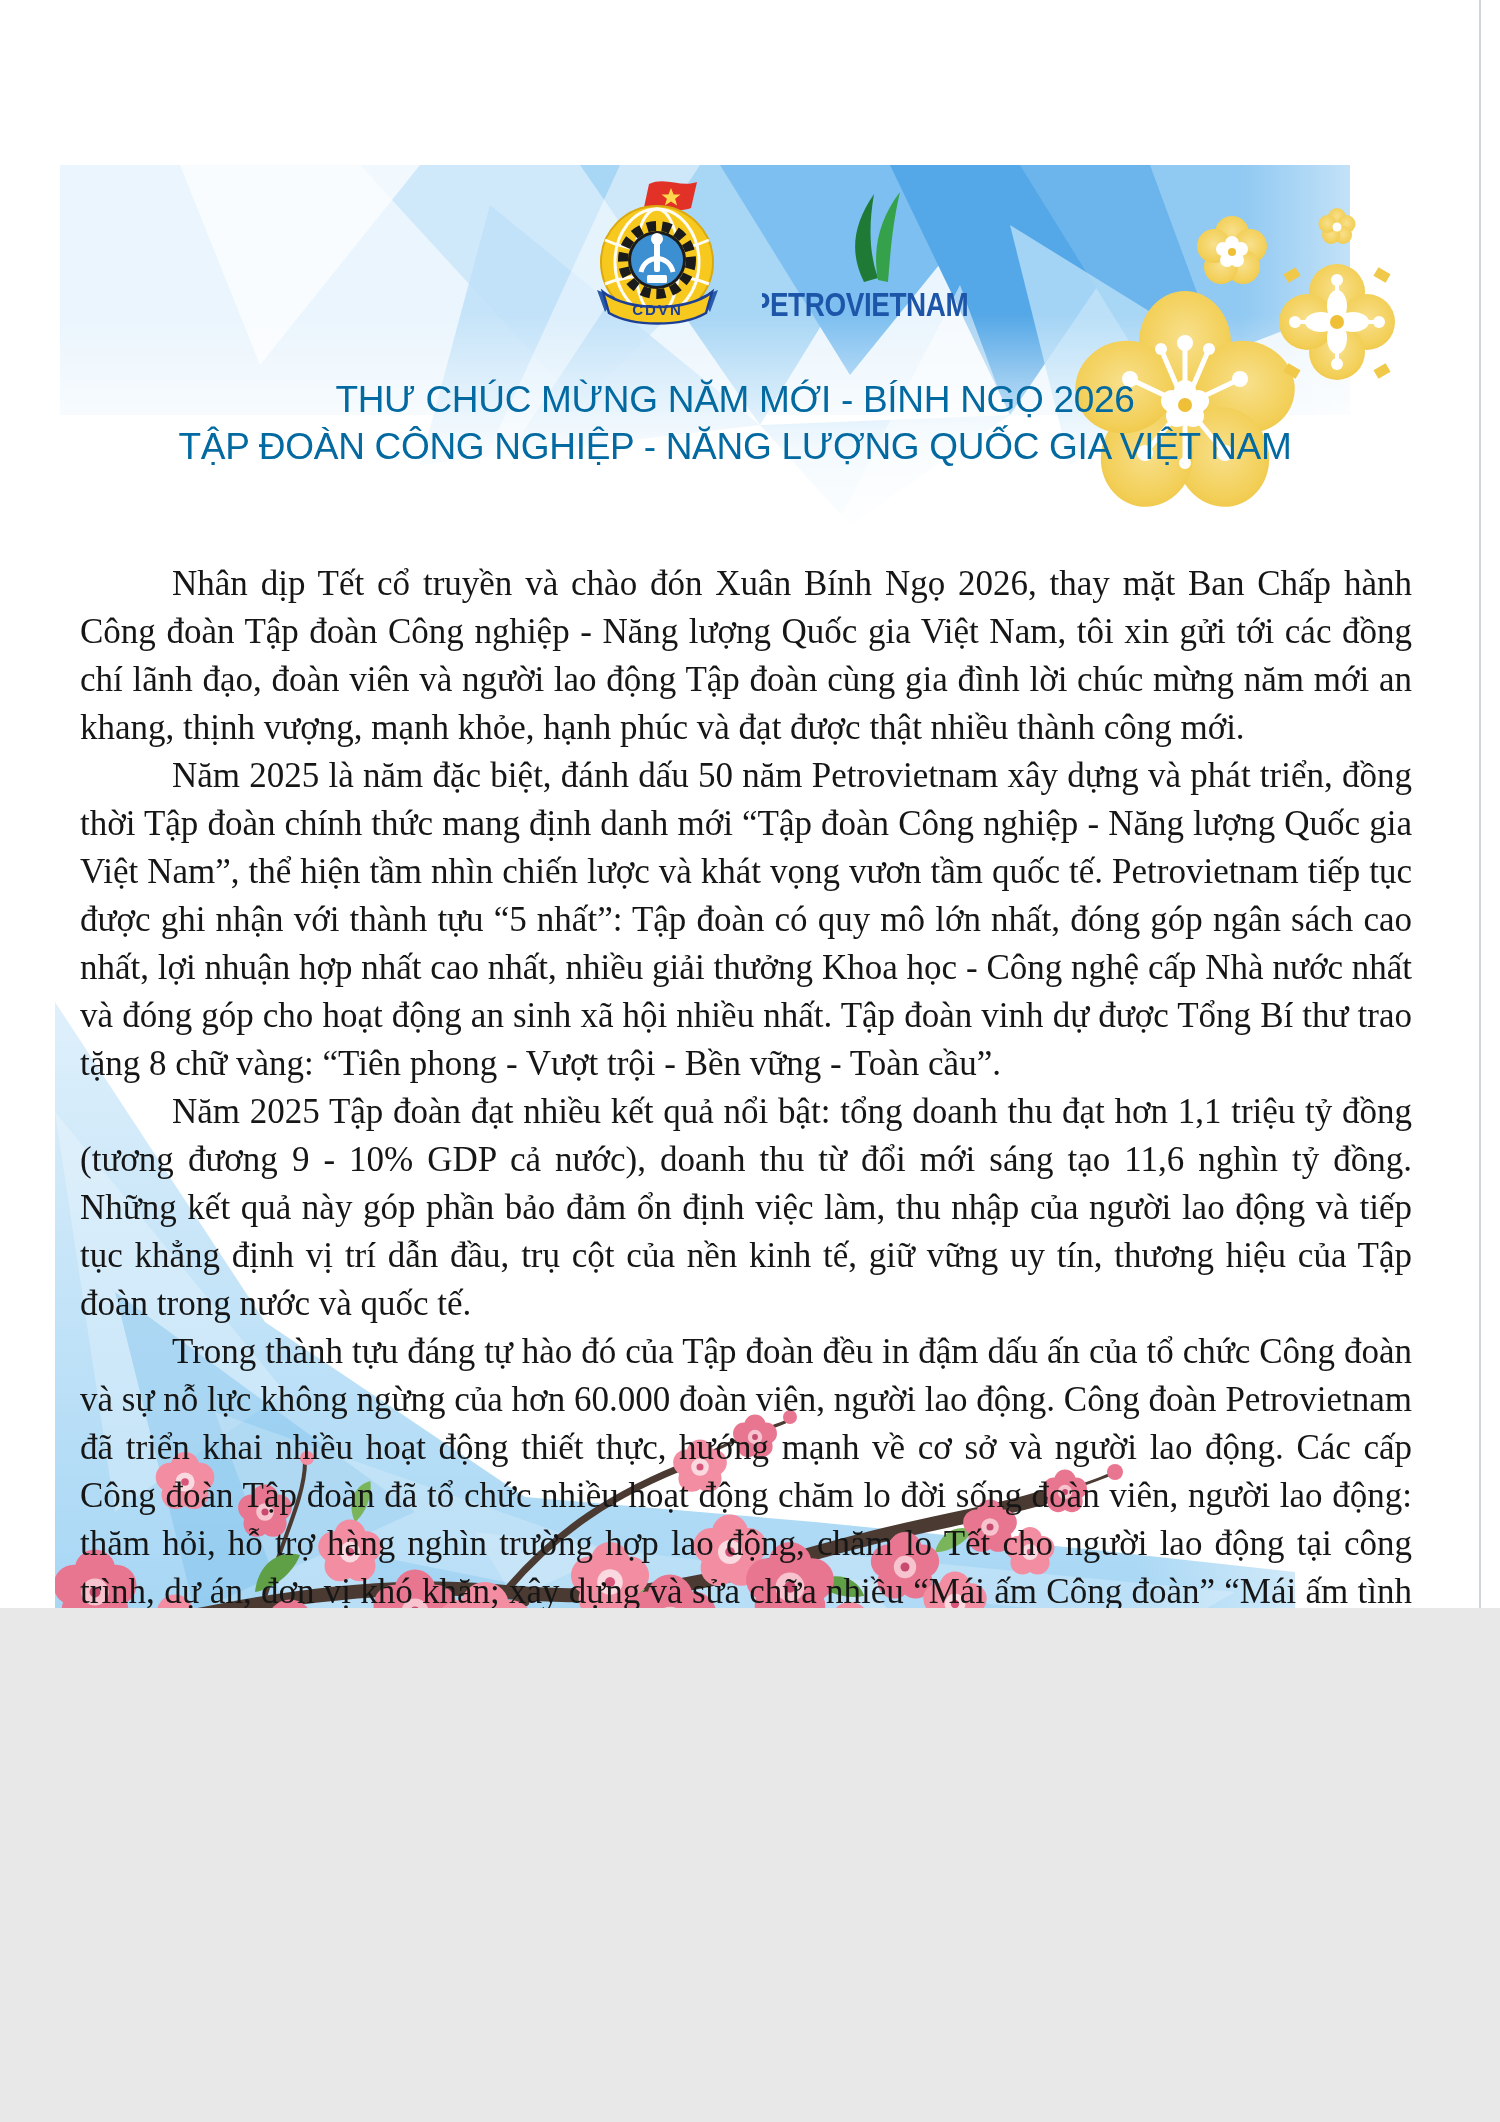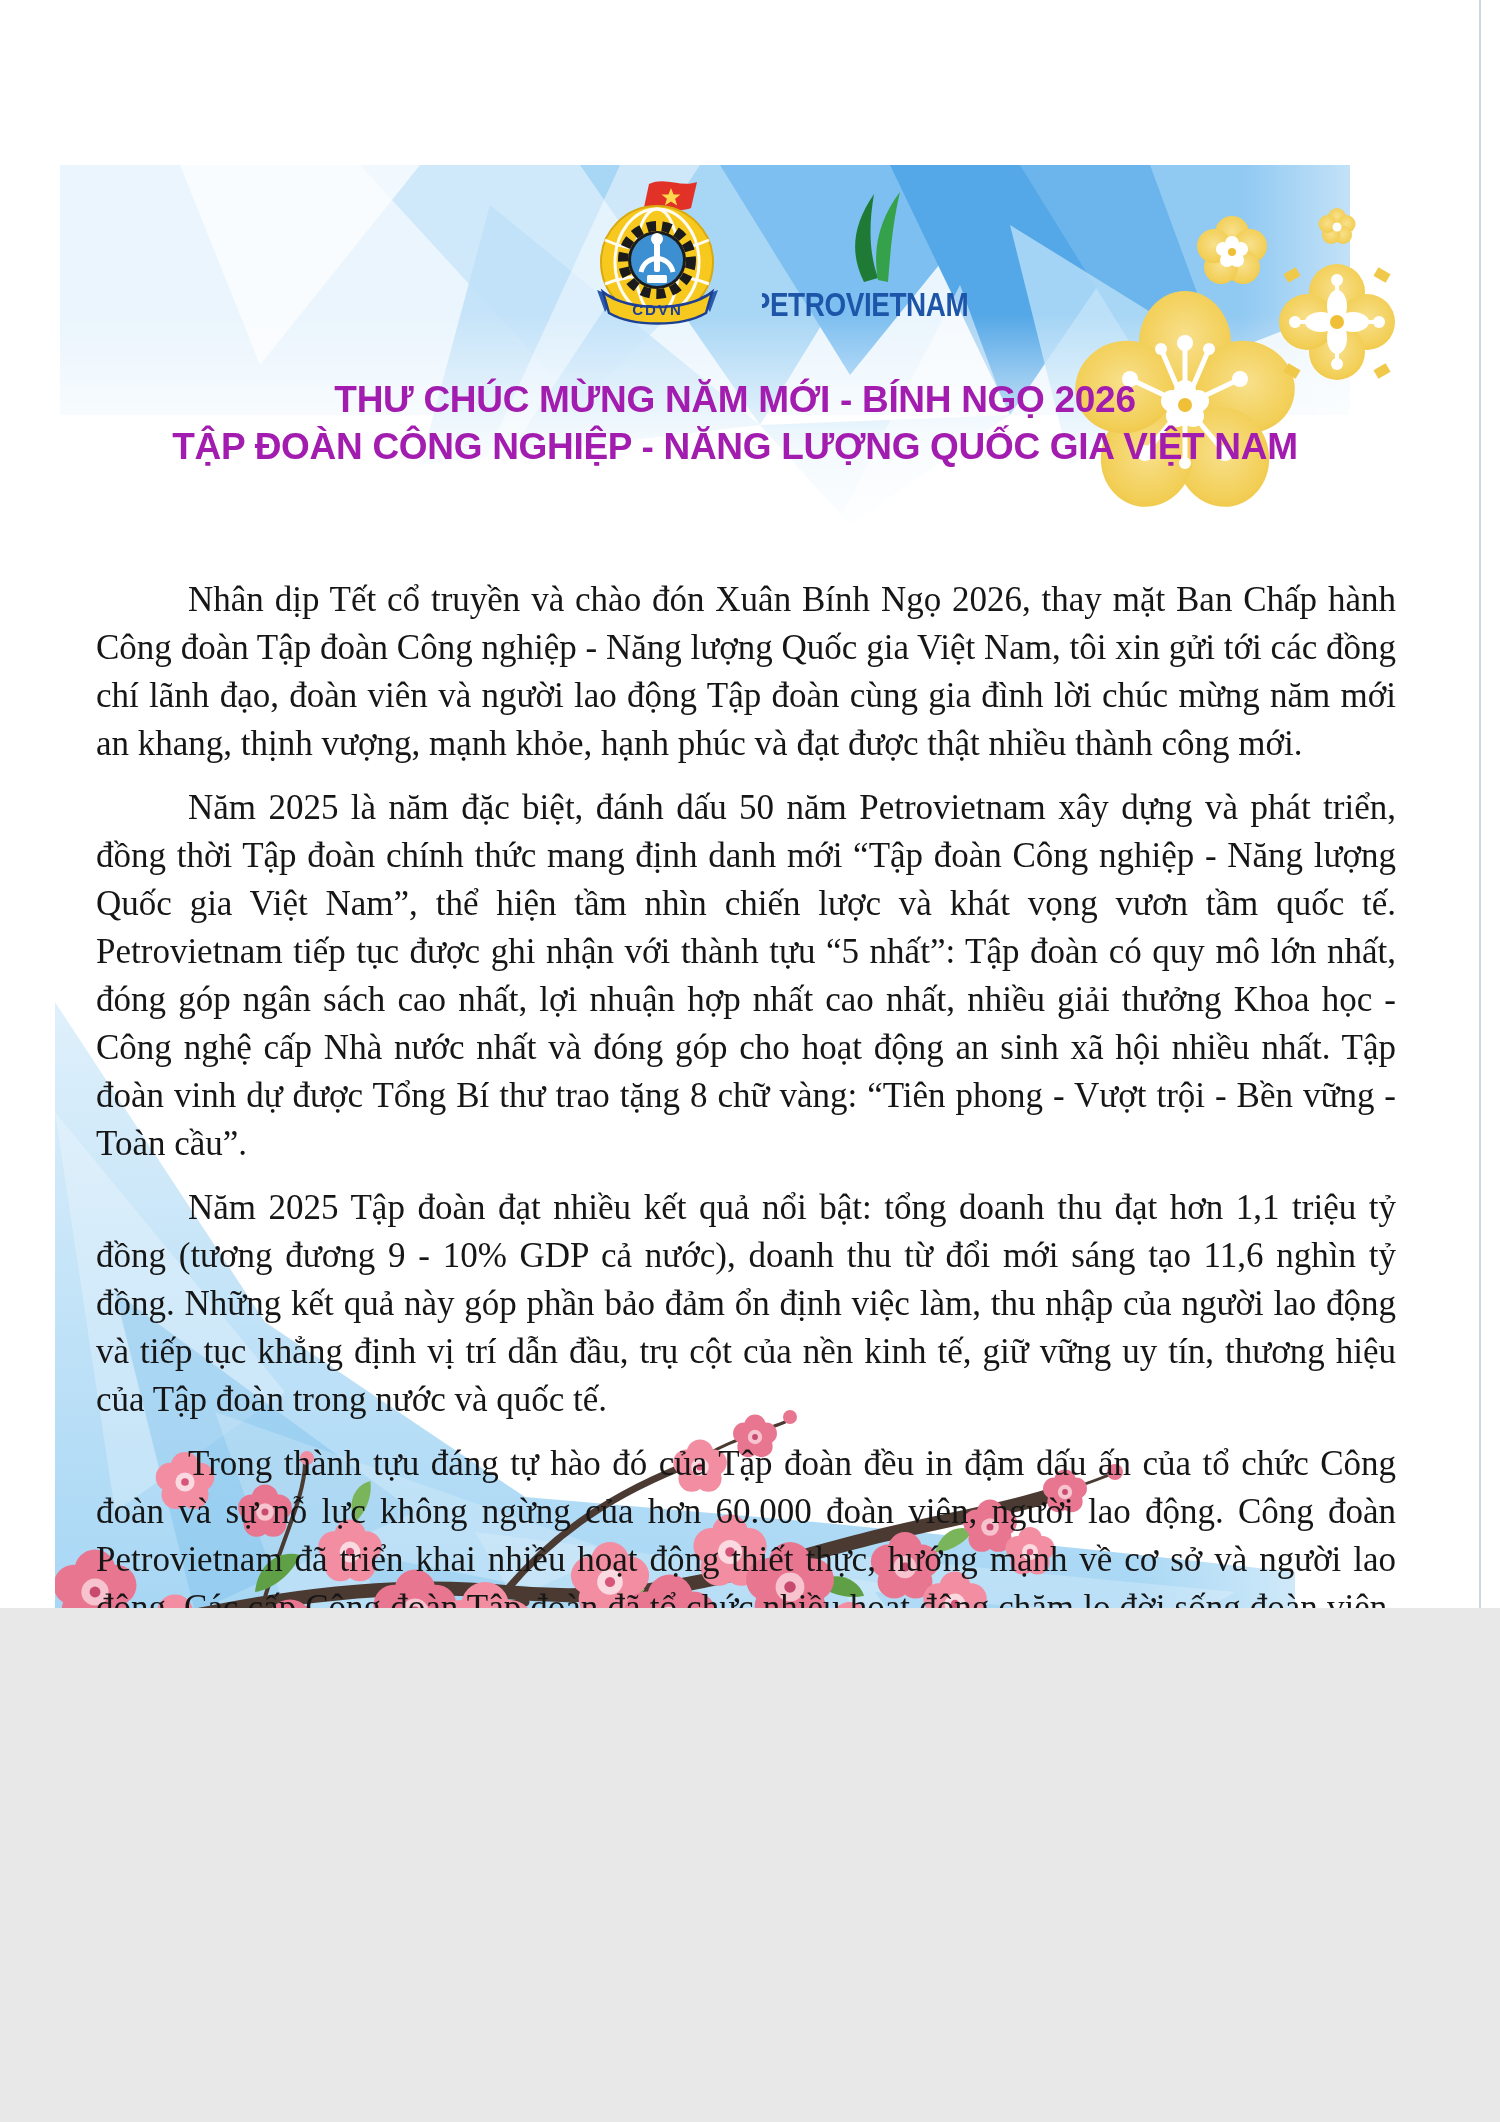--- a/index.html
+++ b/index.html
@@ -8,30 +8,30 @@
     background:#ffffff; overflow:hidden;
     font-family:"Liberation Serif","DejaVu Serif",serif;
   }
   .abs{position:absolute;}
   svg{display:block;}
   
   .title-block{
     left:70px; top:376px; width:1330px;
     text-align:center; z-index:3;
     font-family:"Liberation Sans","DejaVu Sans",sans-serif;
-    font-weight:bold; font-size:37px; line-height:47px;
-    color:#a21caf; letter-spacing:-0.3px;
+    font-weight:normal; font-size:37px; line-height:47px;
+    color:#0369a1; letter-spacing:-0.3px;
   }
   
   .letter-body{
     left:80px; top:560px; width:1332px; z-index:3;
     font-size:35px; line-height:48px; color:#161616;
     text-align:justify;
   }
-  .letter-body p{margin:16px; text-indent:92px;}
+  .letter-body p{margin:0; text-indent:92px;}
   .letter-body .b{font-weight:normal;}
   
   .top-band{left:60px; top:165px; z-index:0;}
   .flowers-tr{left:1075px; top:135px; z-index:1;}
   .logo-cdvn{left:585px; top:178px; z-index:2;}
   .logo-pv{left:762px; top:188px; z-index:2;}
   .bottom-deco{left:55px; top:992px; z-index:1;}
   .edge-line{left:1479px; top:0; width:2px; height:2122px;
     background:#b6bec6; opacity:0.65; z-index:4;}
   .pv-wordmark{font-family:"Liberation Sans","DejaVu Sans",sans-serif;}

